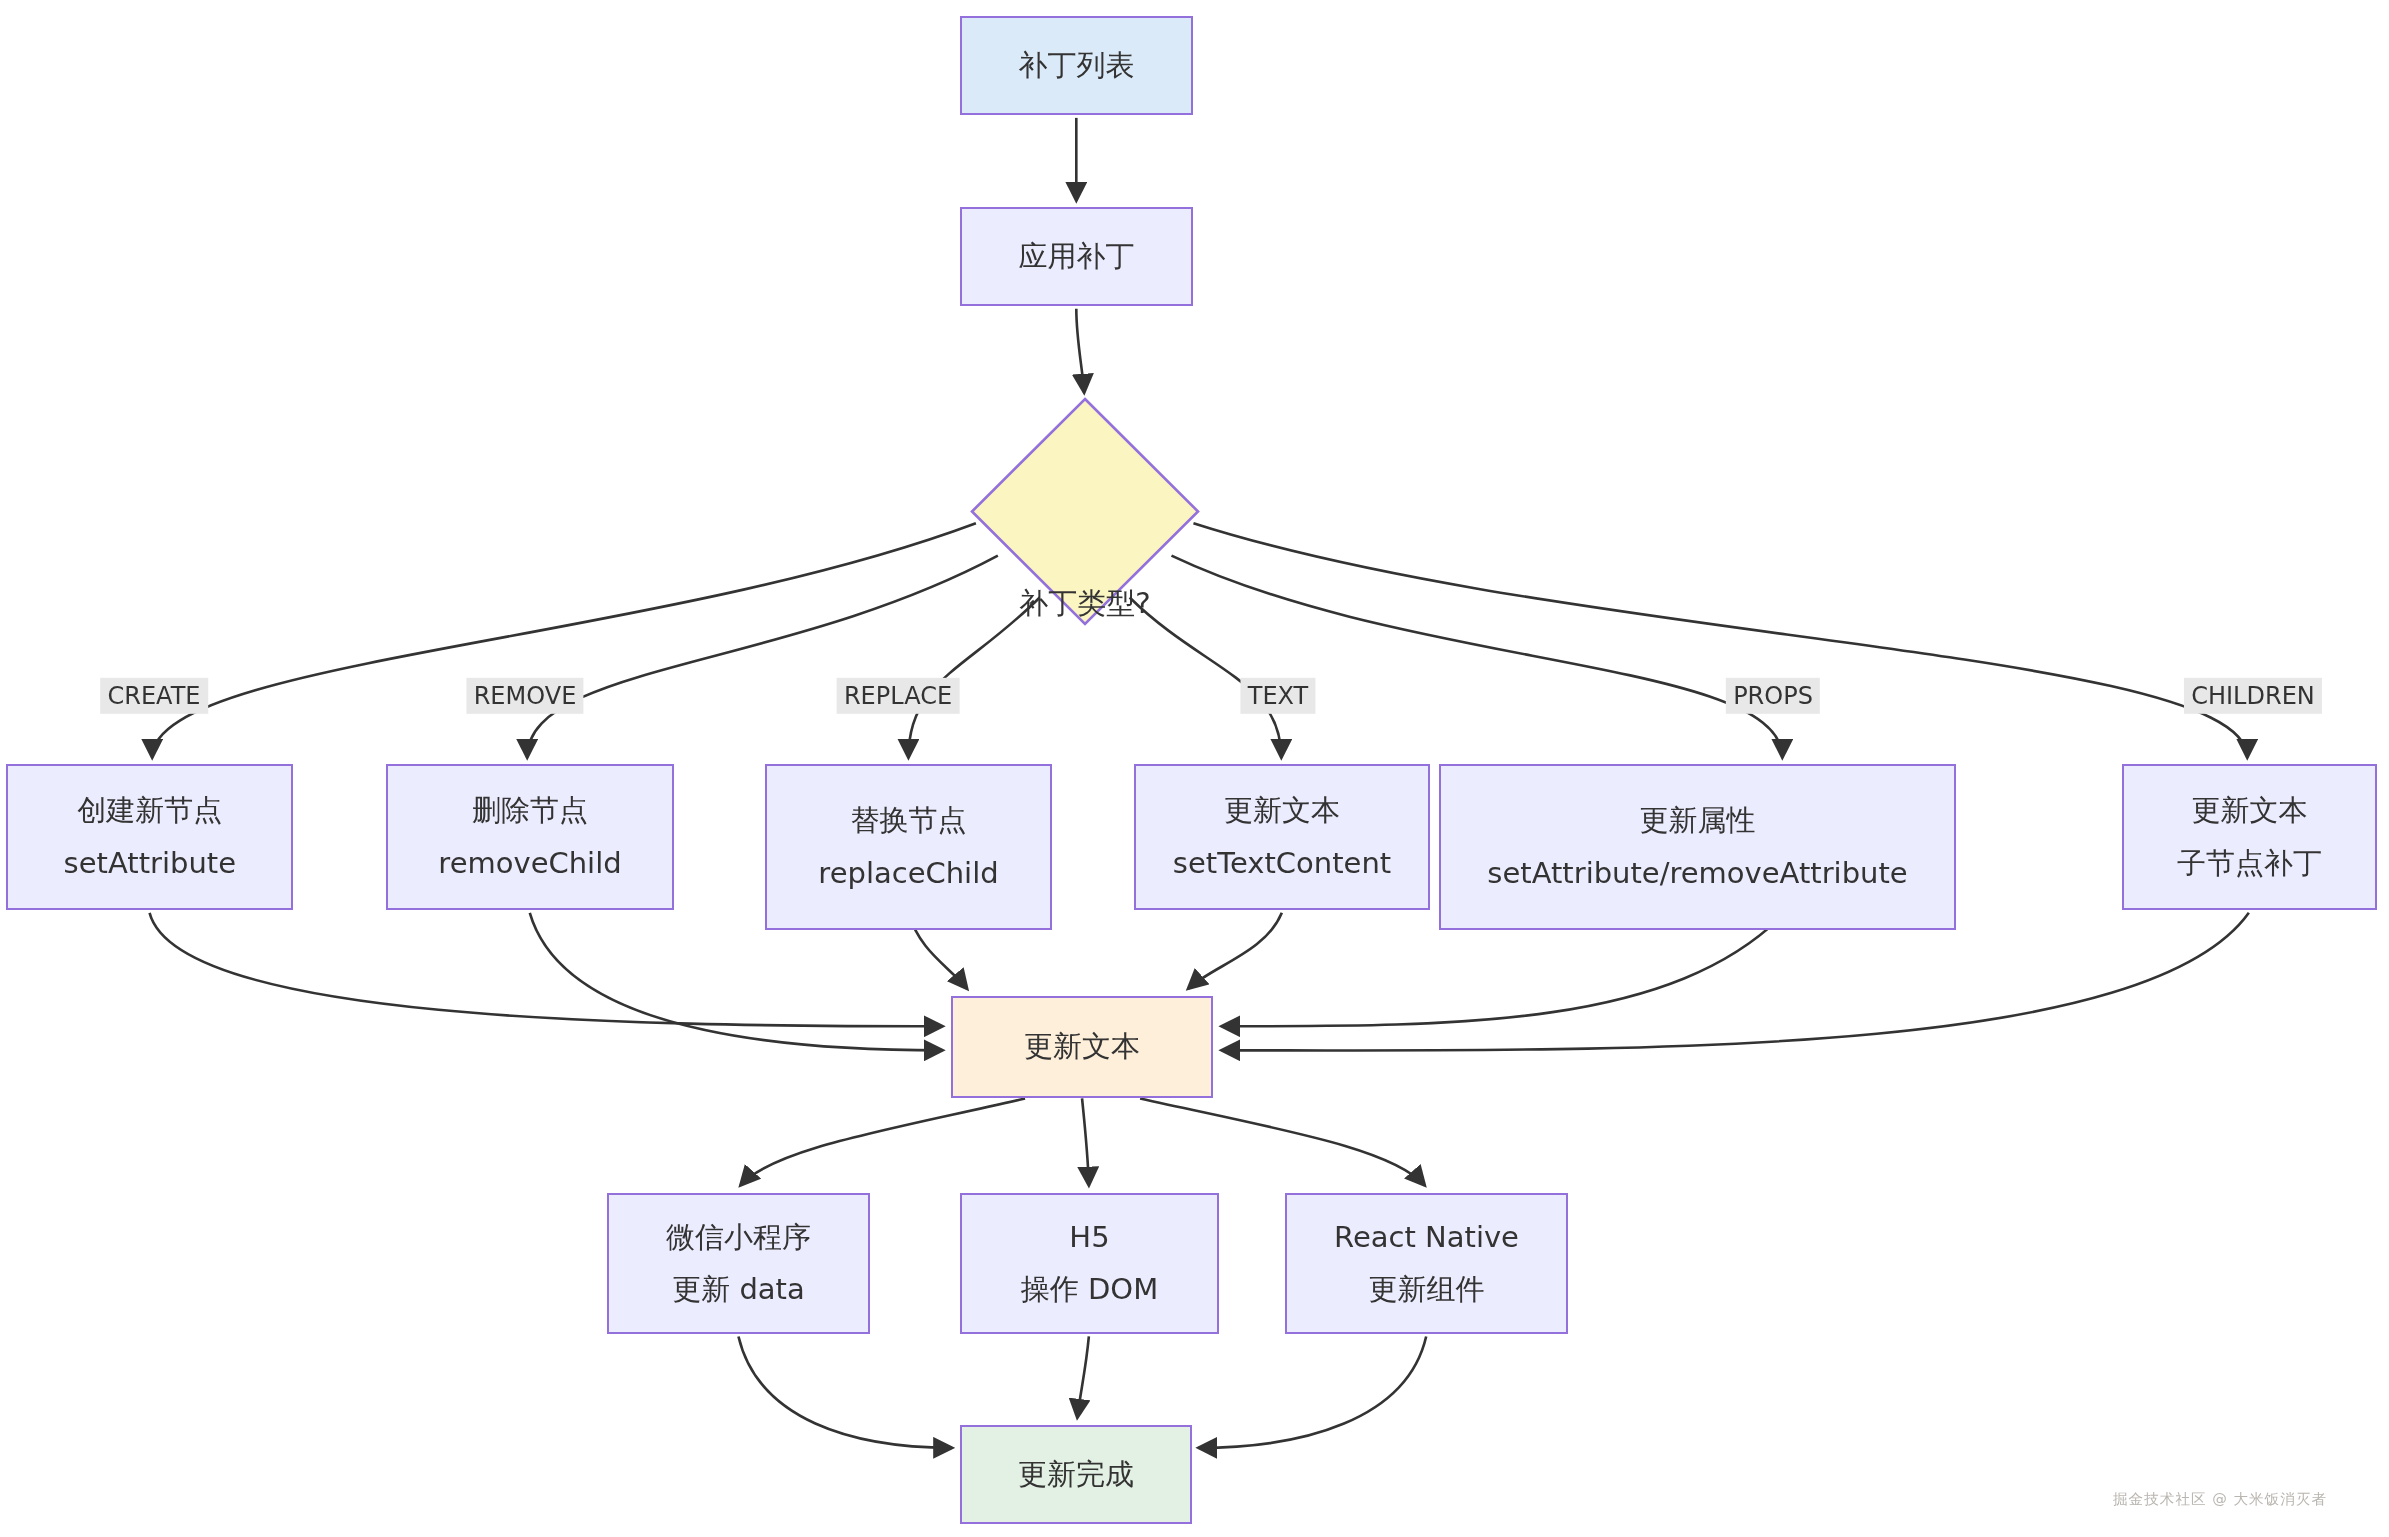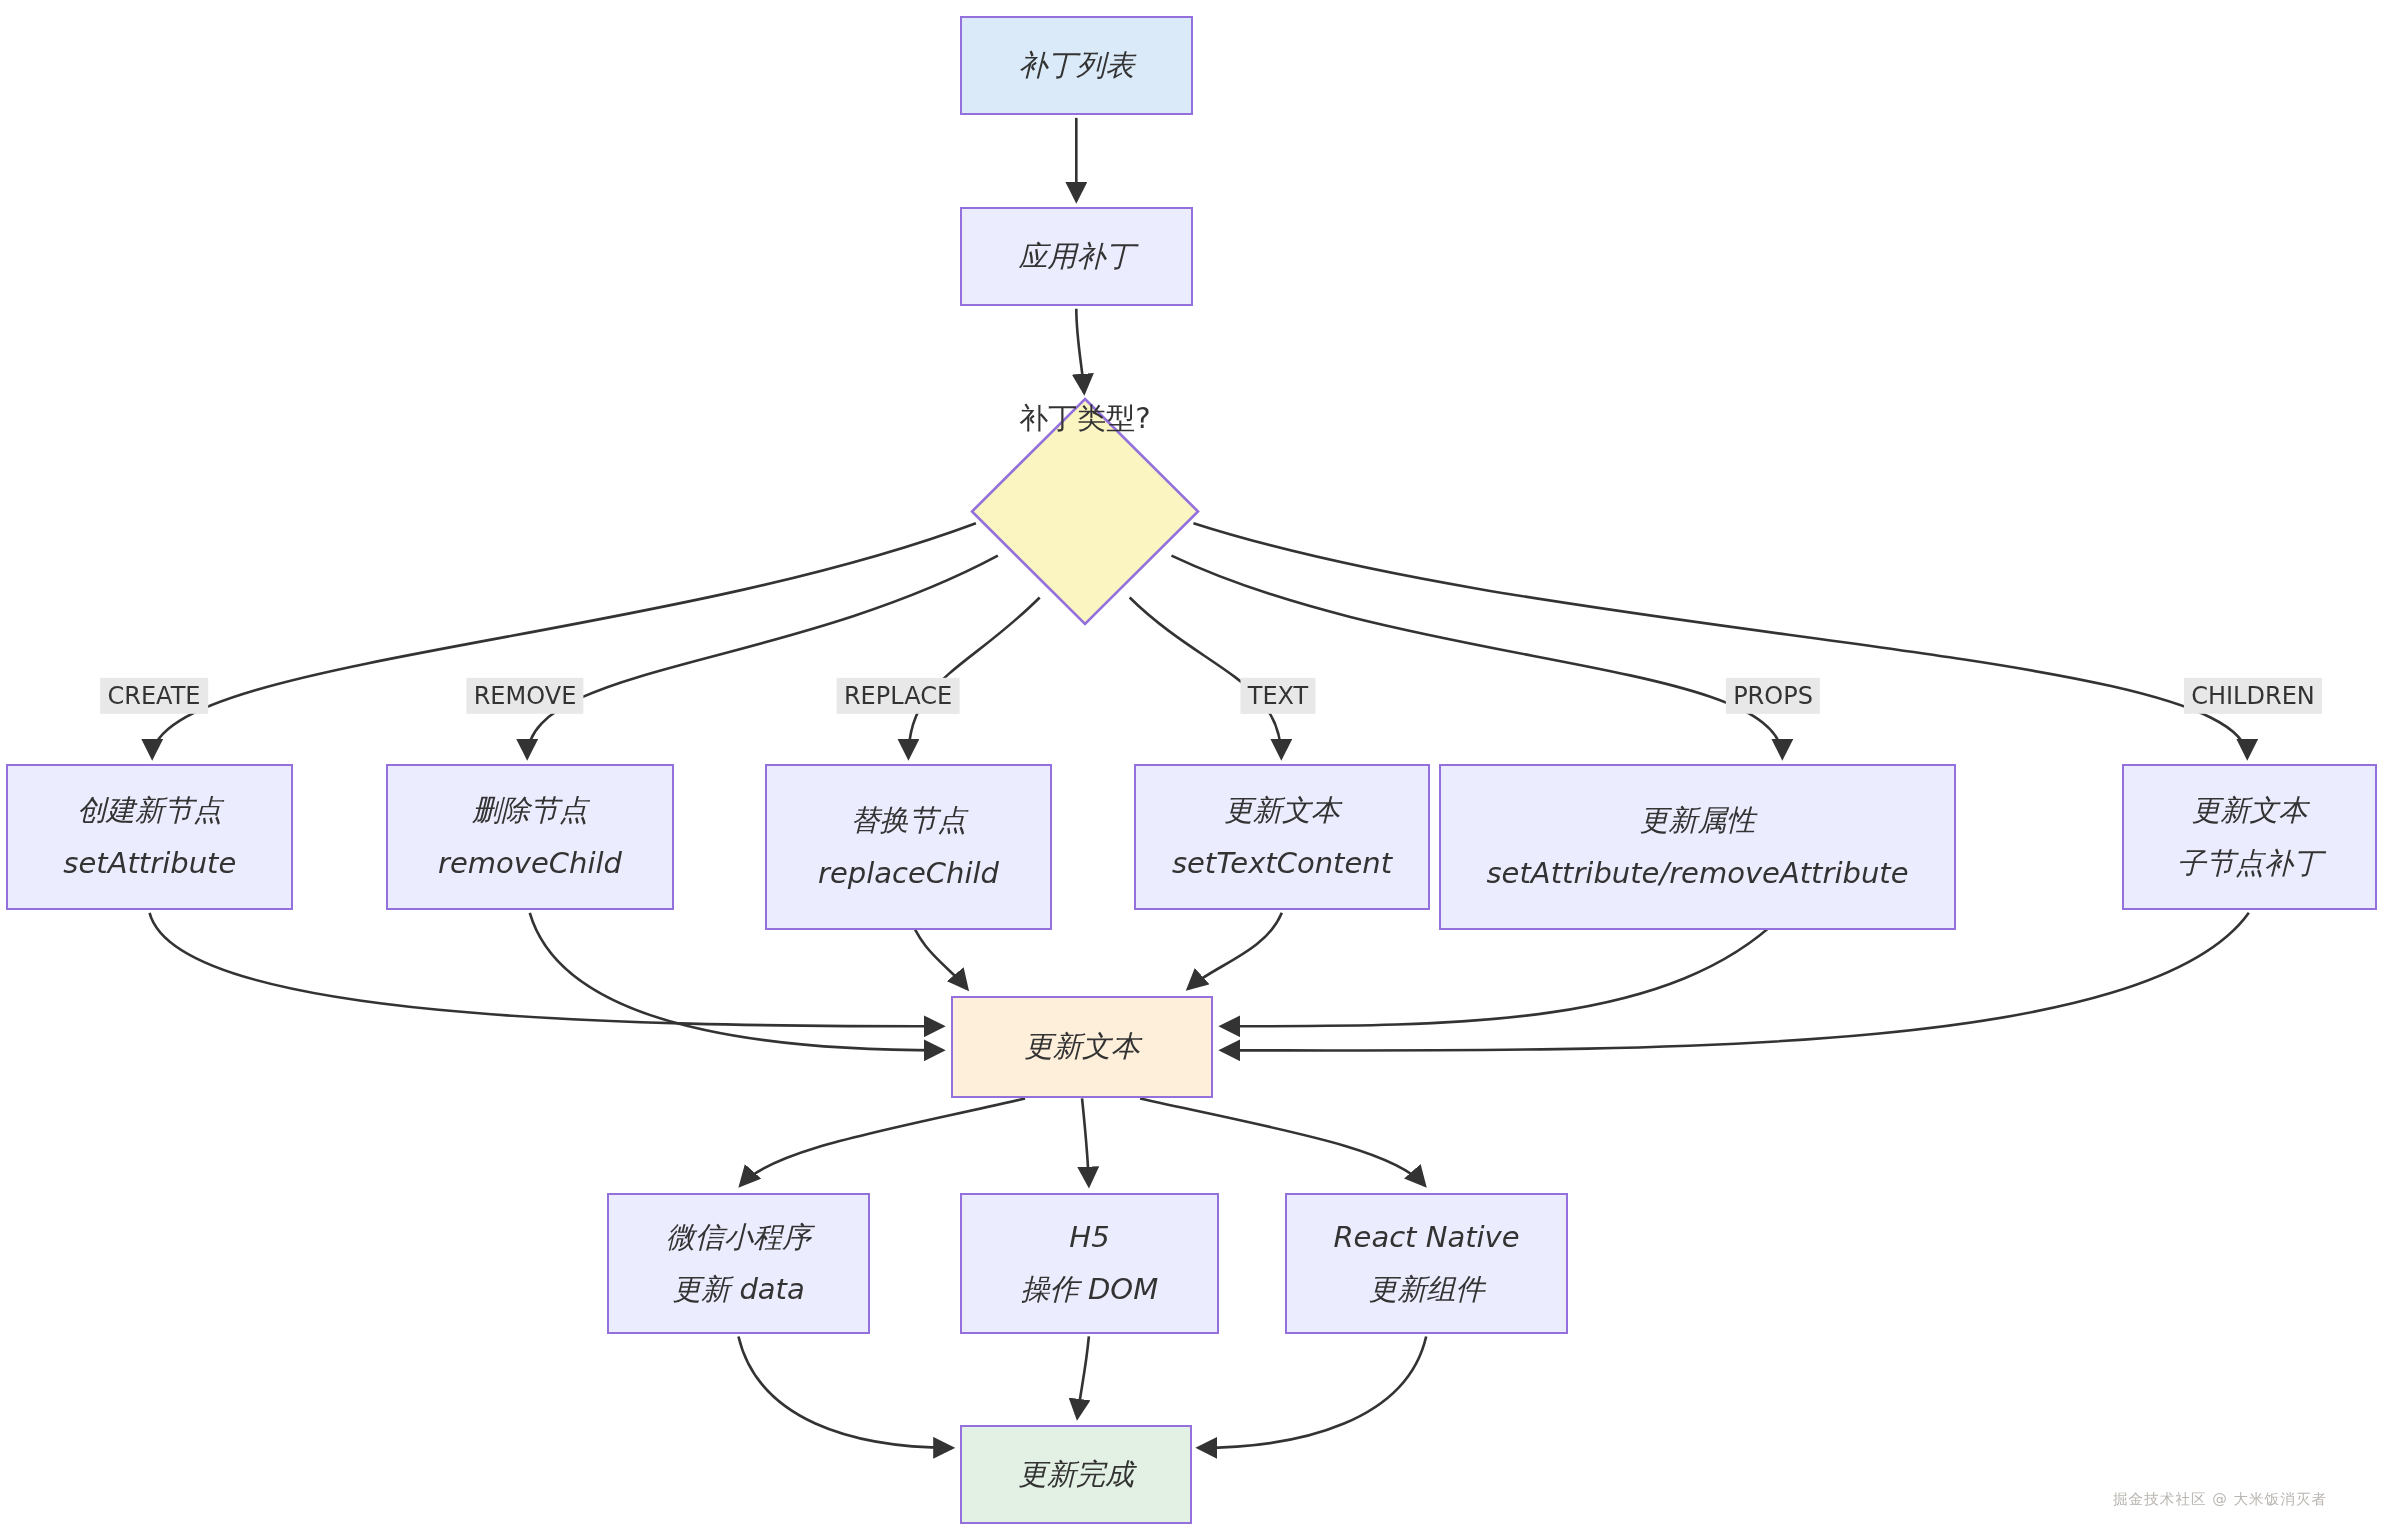--- a/index.html
+++ b/index.html
@@ -19,26 +19,26 @@
     width:2389px;height:1538px;background:#ffffff;position:relative;overflow:hidden;
     font-family:"DejaVu Sans","Liberation Sans",sans-serif;color:var(--text-color);
   }
   #canvas{position:absolute;left:0;top:0;width:2389px;height:1538px}
   svg.edges{position:absolute;left:0;top:0;overflow:visible}
   path.edge{fill:none;stroke:var(--edge-color);stroke-width:5px}
   .arrowhead{fill:var(--edge-color)}
   .node{
     position:absolute;display:flex;flex-direction:column;align-items:center;justify-content:center;
     gap:19px;border:2.6px solid var(--node-border);background:var(--node-fill);
-    font-size:29px;line-height:1.15;text-align:center;color:var(--text-color);font-style:italic;
+    font-size:29px;line-height:1.15;text-align:center;color:var(--text-color);
   }
   .node.start{background:var(--start-fill)}
   .node.adapter{background:var(--adapter-fill)}
   .node.done{background:var(--done-fill)}
-  .diamond{position:absolute;display:flex;align-items:flex-start;justify-content:center}
+  .diamond{position:absolute;display:flex;align-items:flex-end;justify-content:center}
   .diamond > svg{position:absolute;left:0;top:0;overflow:visible}
   .diamond > span{position:relative;font-size:29px;color:var(--text-color)}
   .edge-label{
     position:absolute;transform:translate(-50%,-50%);
     background:var(--edge-label-bg);color:var(--text-color);
     font-size:24px;padding:4.2px 7.3px;white-space:nowrap;
   }
   .watermark{
     position:absolute;right:62px;bottom:29px;
     font-size:14.6px;color:#b9b5b0;letter-spacing:1px;

